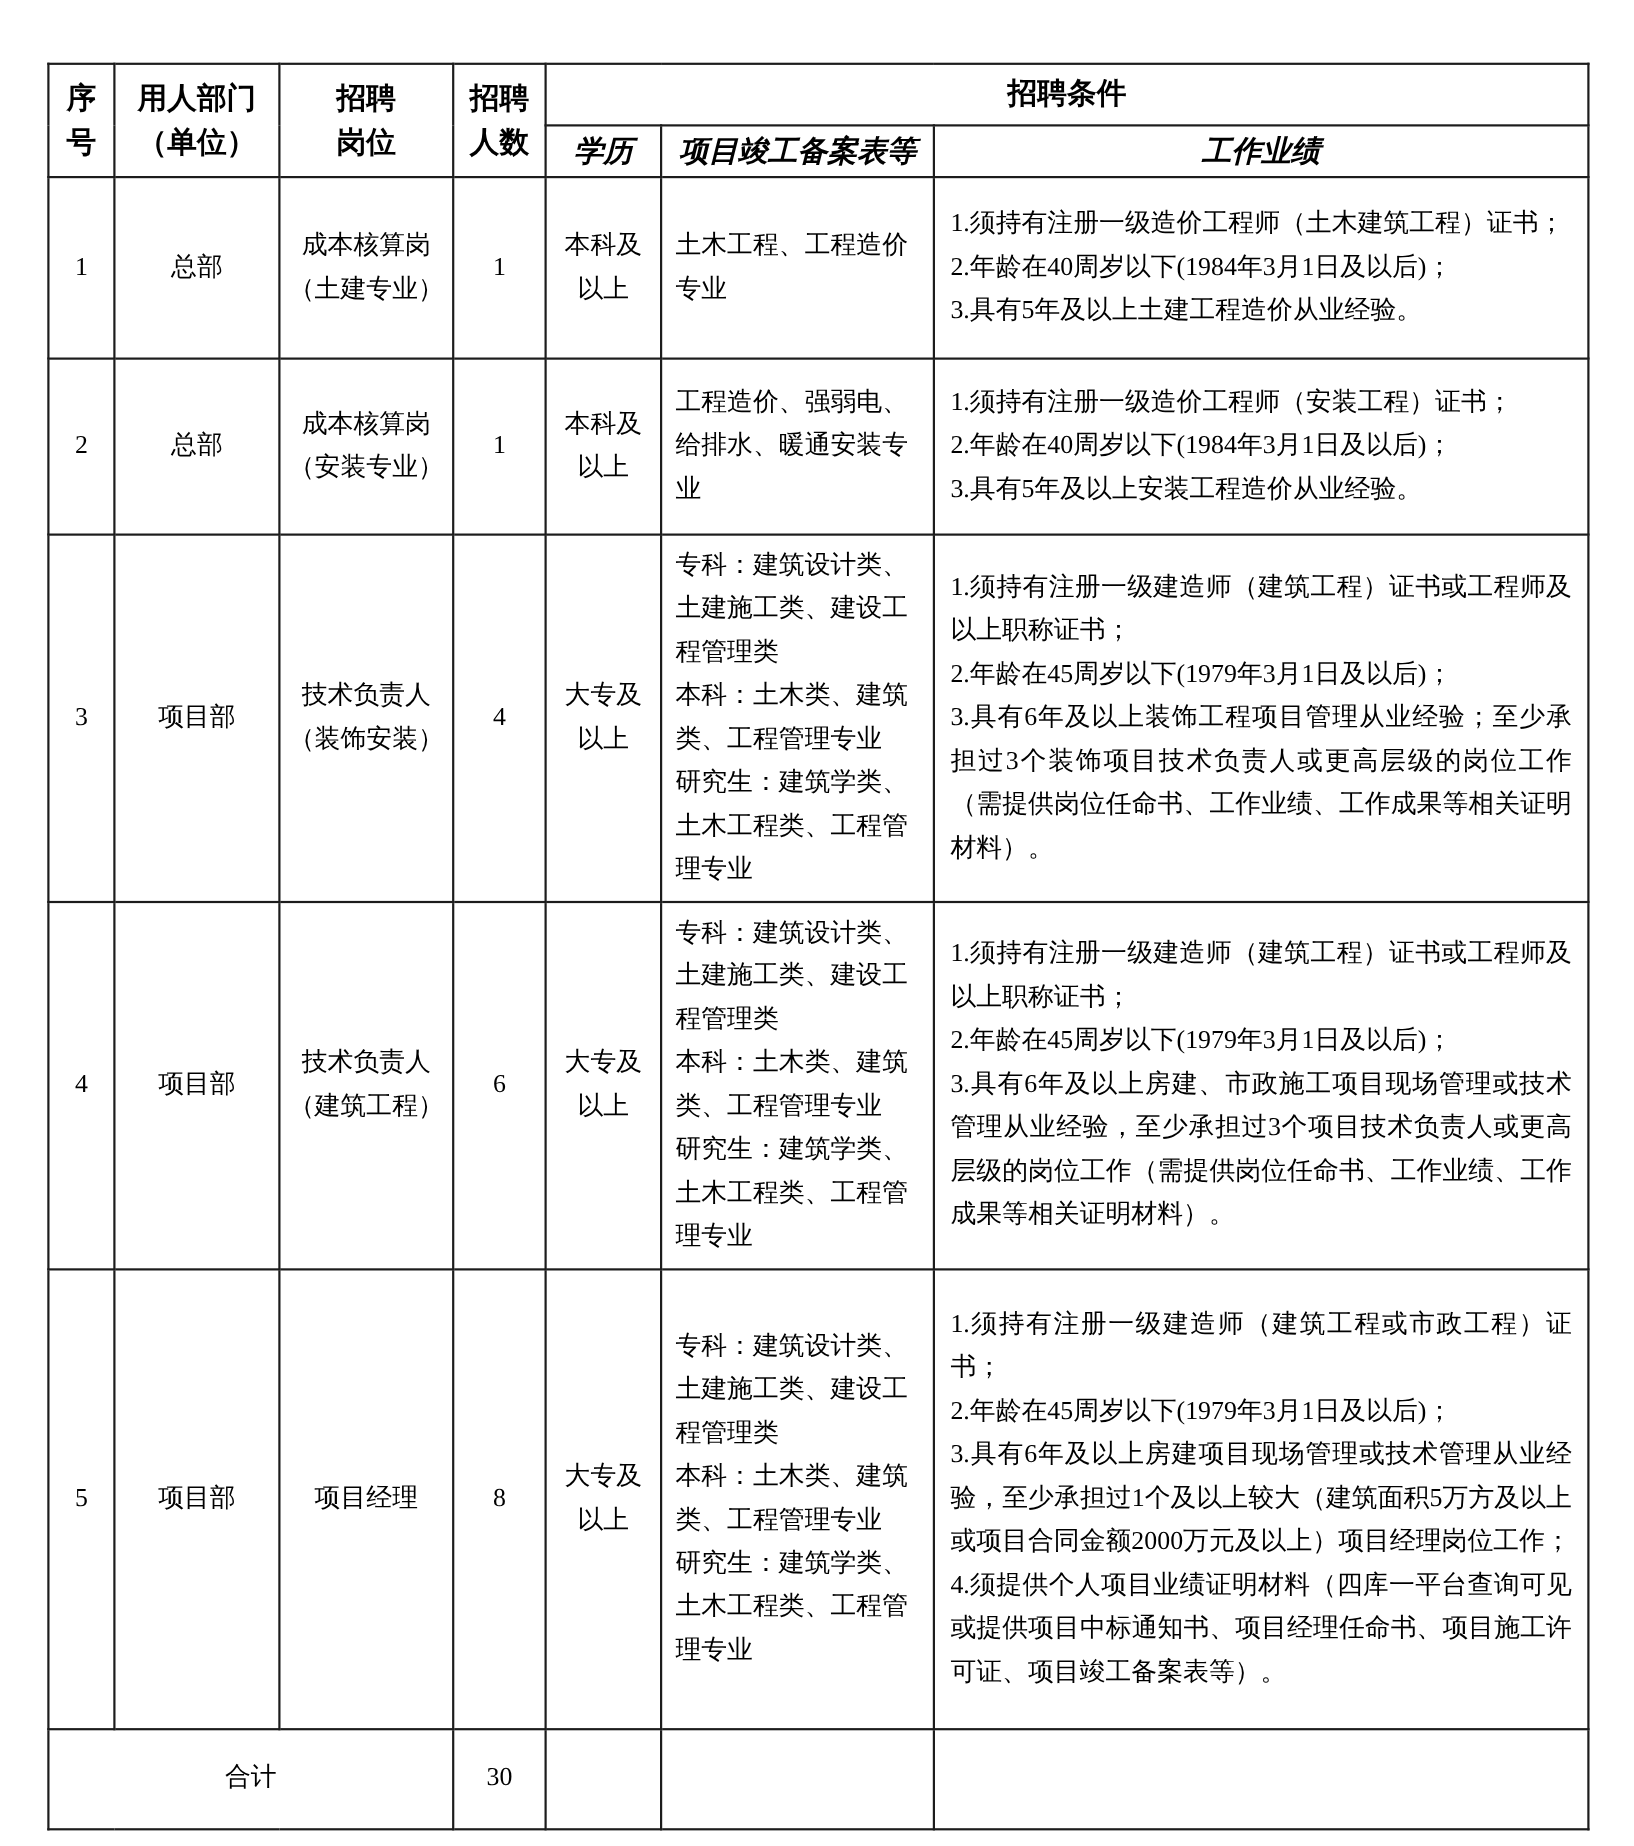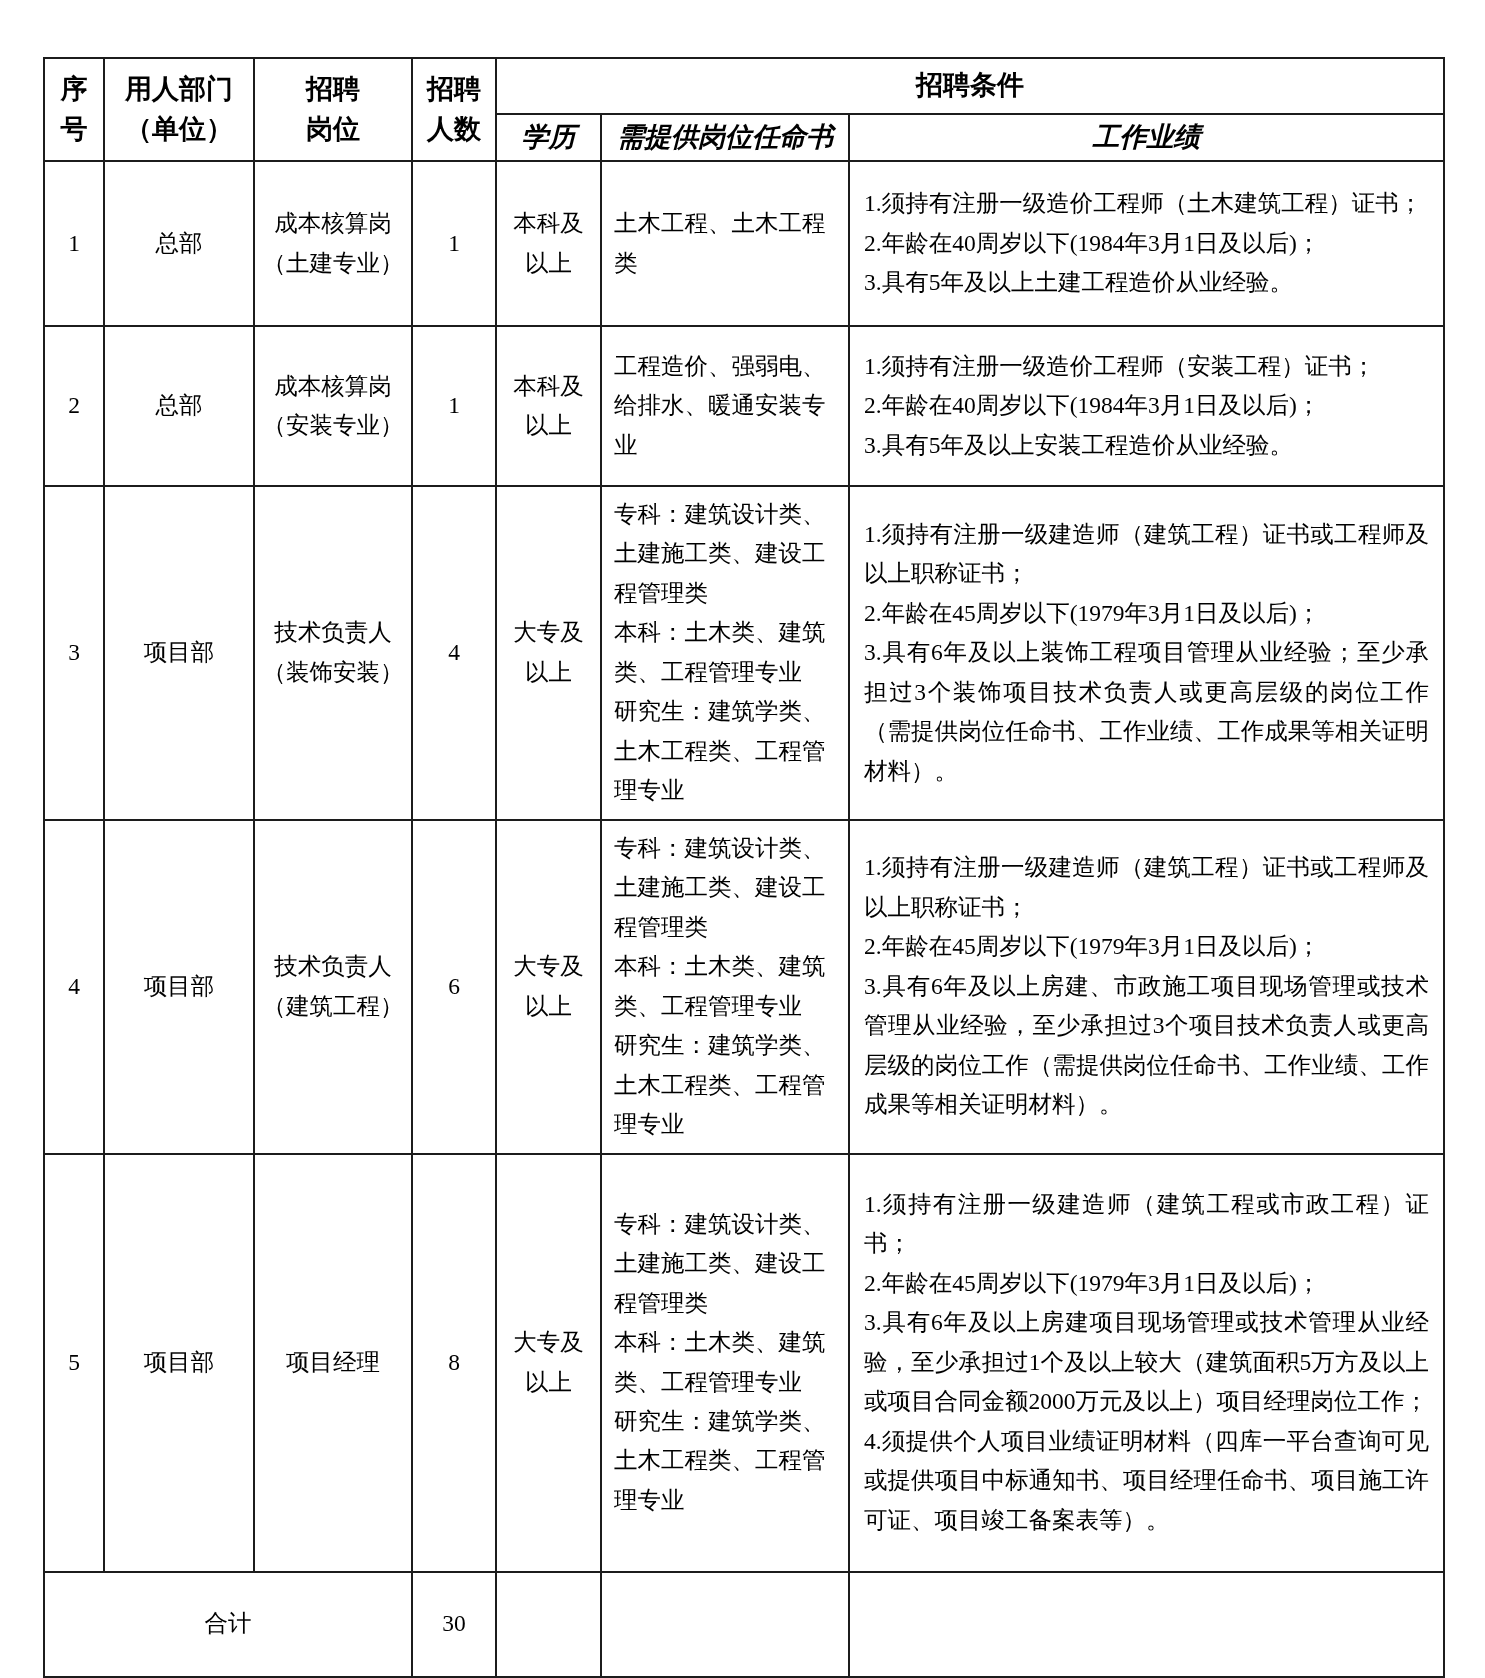--- a/index.html
+++ b/index.html
@@ -44,21 +44,21 @@
     padding:12px 14px;
     white-space:pre-line;
   }
   tr.hr1{ height:56px; }
   tr.hr2{ height:47px;font-style:italic; }
   tr.r1{ height:165px; }
   tr.r2{ height:160px; }
   tr.r3{ height:330px; }
   tr.r4{ height:330px; }
   tr.r5{ height:418px; }
-  tr.rt{ height:105px; }
+  tr.rt{ height:91px; }
 </style>
 </head>
 <body>
 
 <table class="doc-table">
   <colgroup>
     <col style="width:60px">
     <col style="width:150px">
     <col style="width:158px">
     <col style="width:84px">
@@ -73,34 +73,34 @@
       <th rowspan="2" class="pre">用人部门
 （单位）</th>
       <th rowspan="2" class="pre">招聘
 岗位</th>
       <th rowspan="2" class="pre">招聘
 人数</th>
       <th colspan="3">招聘条件</th>
     </tr>
     <tr class="hr2">
       <th>学历</th>
-      <th>需提供岗位任命书</th>
+      <th>项目竣工备案表等</th>
       <th>工作业绩</th>
     </tr>
   </thead>
   <tbody>
     <tr class="r1">
       <td class="center">1</td>
       <td class="center">总部</td>
       <td class="center pre">成本核算岗
 （土建专业）</td>
       <td class="center">1</td>
       <td class="center pre">本科及
 以上</td>
-      <td class="major-cell">土木工程、土木工程类</td>
+      <td class="major-cell">土木工程、工程造价专业</td>
       <td class="req-cell">1.须持有注册一级造价工程师（土木建筑工程）证书；
 2.年龄在40周岁以下(1984年3月1日及以后)；
 3.具有5年及以上土建工程造价从业经验。</td>
     </tr>
     <tr class="r2">
       <td class="center">2</td>
       <td class="center">总部</td>
       <td class="center pre">成本核算岗
 （安装专业）</td>
       <td class="center">1</td>

